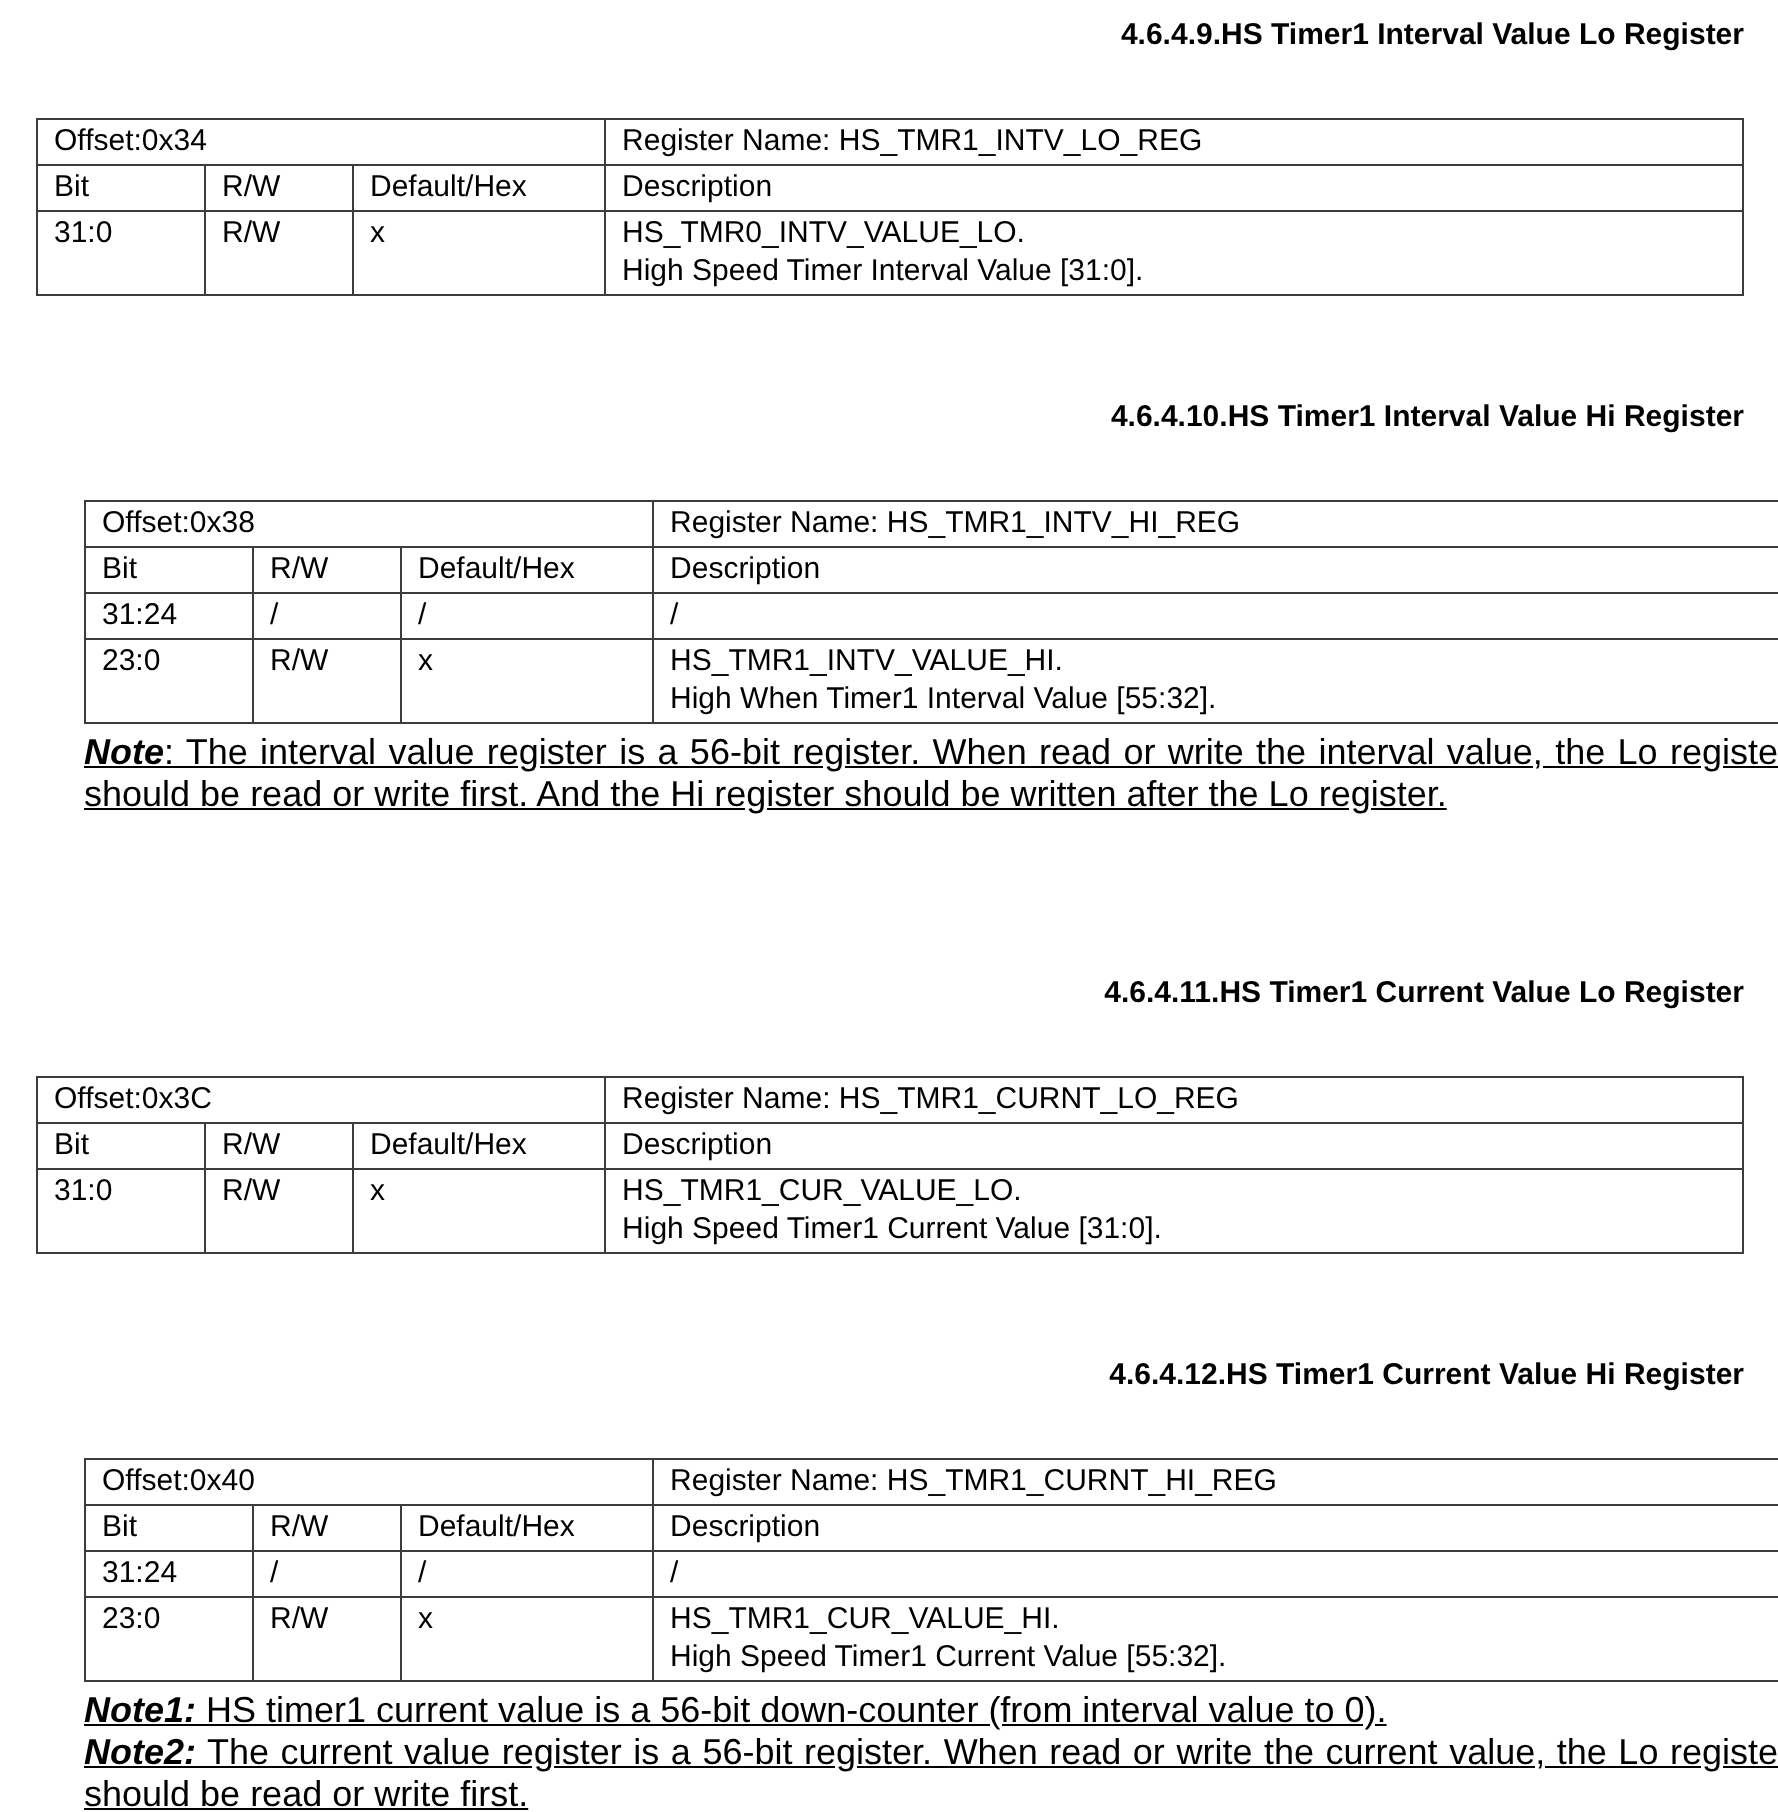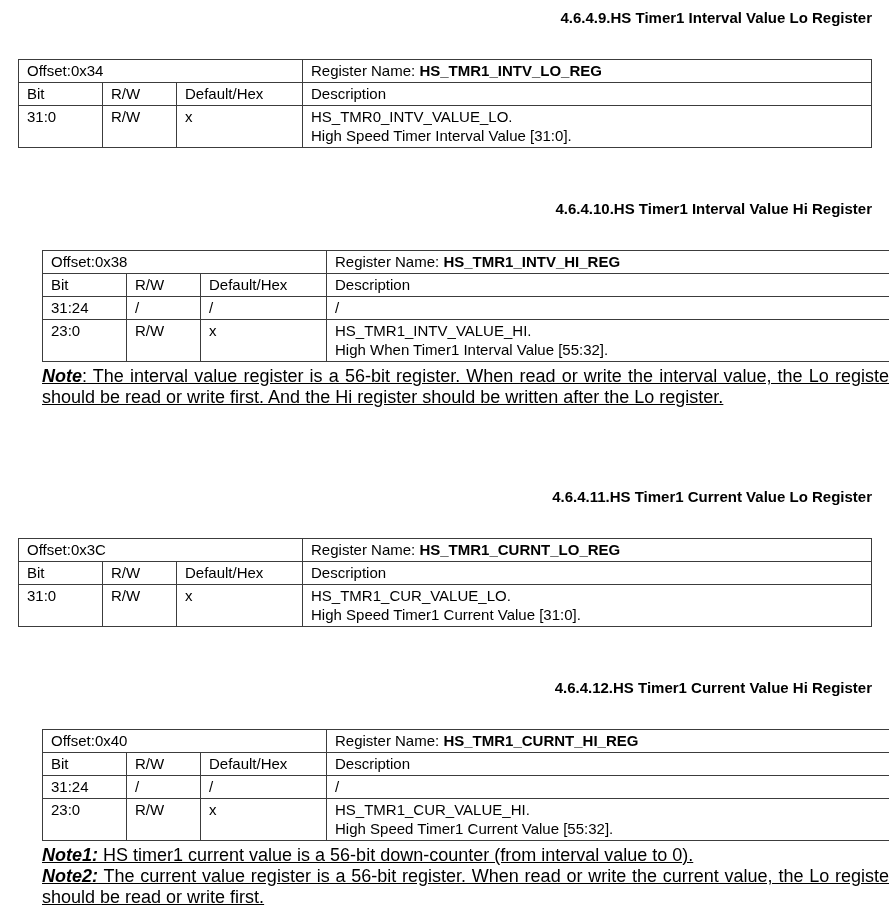--- a/index.html
+++ b/index.html
@@ -38,21 +38,21 @@
     border: 1px solid #3c3c3c;
     padding: 1px 8px 2px 8px;
     line-height: 19px;
     vertical-align: top;
     overflow: hidden;
   }
   col.c1 { width: 84px; }
   col.c2 { width: 74px; }
   col.c3 { width: 126px; }
   col.c4 { width: 569px; }
-  .b { font-weight: bold; }
+  .b { font-weight: normal; }
   .note {
     margin: 4px 0 0 0;
     width: 853px;
     font-size: 18px;
     line-height: 21px;
     text-align: justify;
     text-decoration: underline;
   }
   .note-label {
     font-weight: bold;

